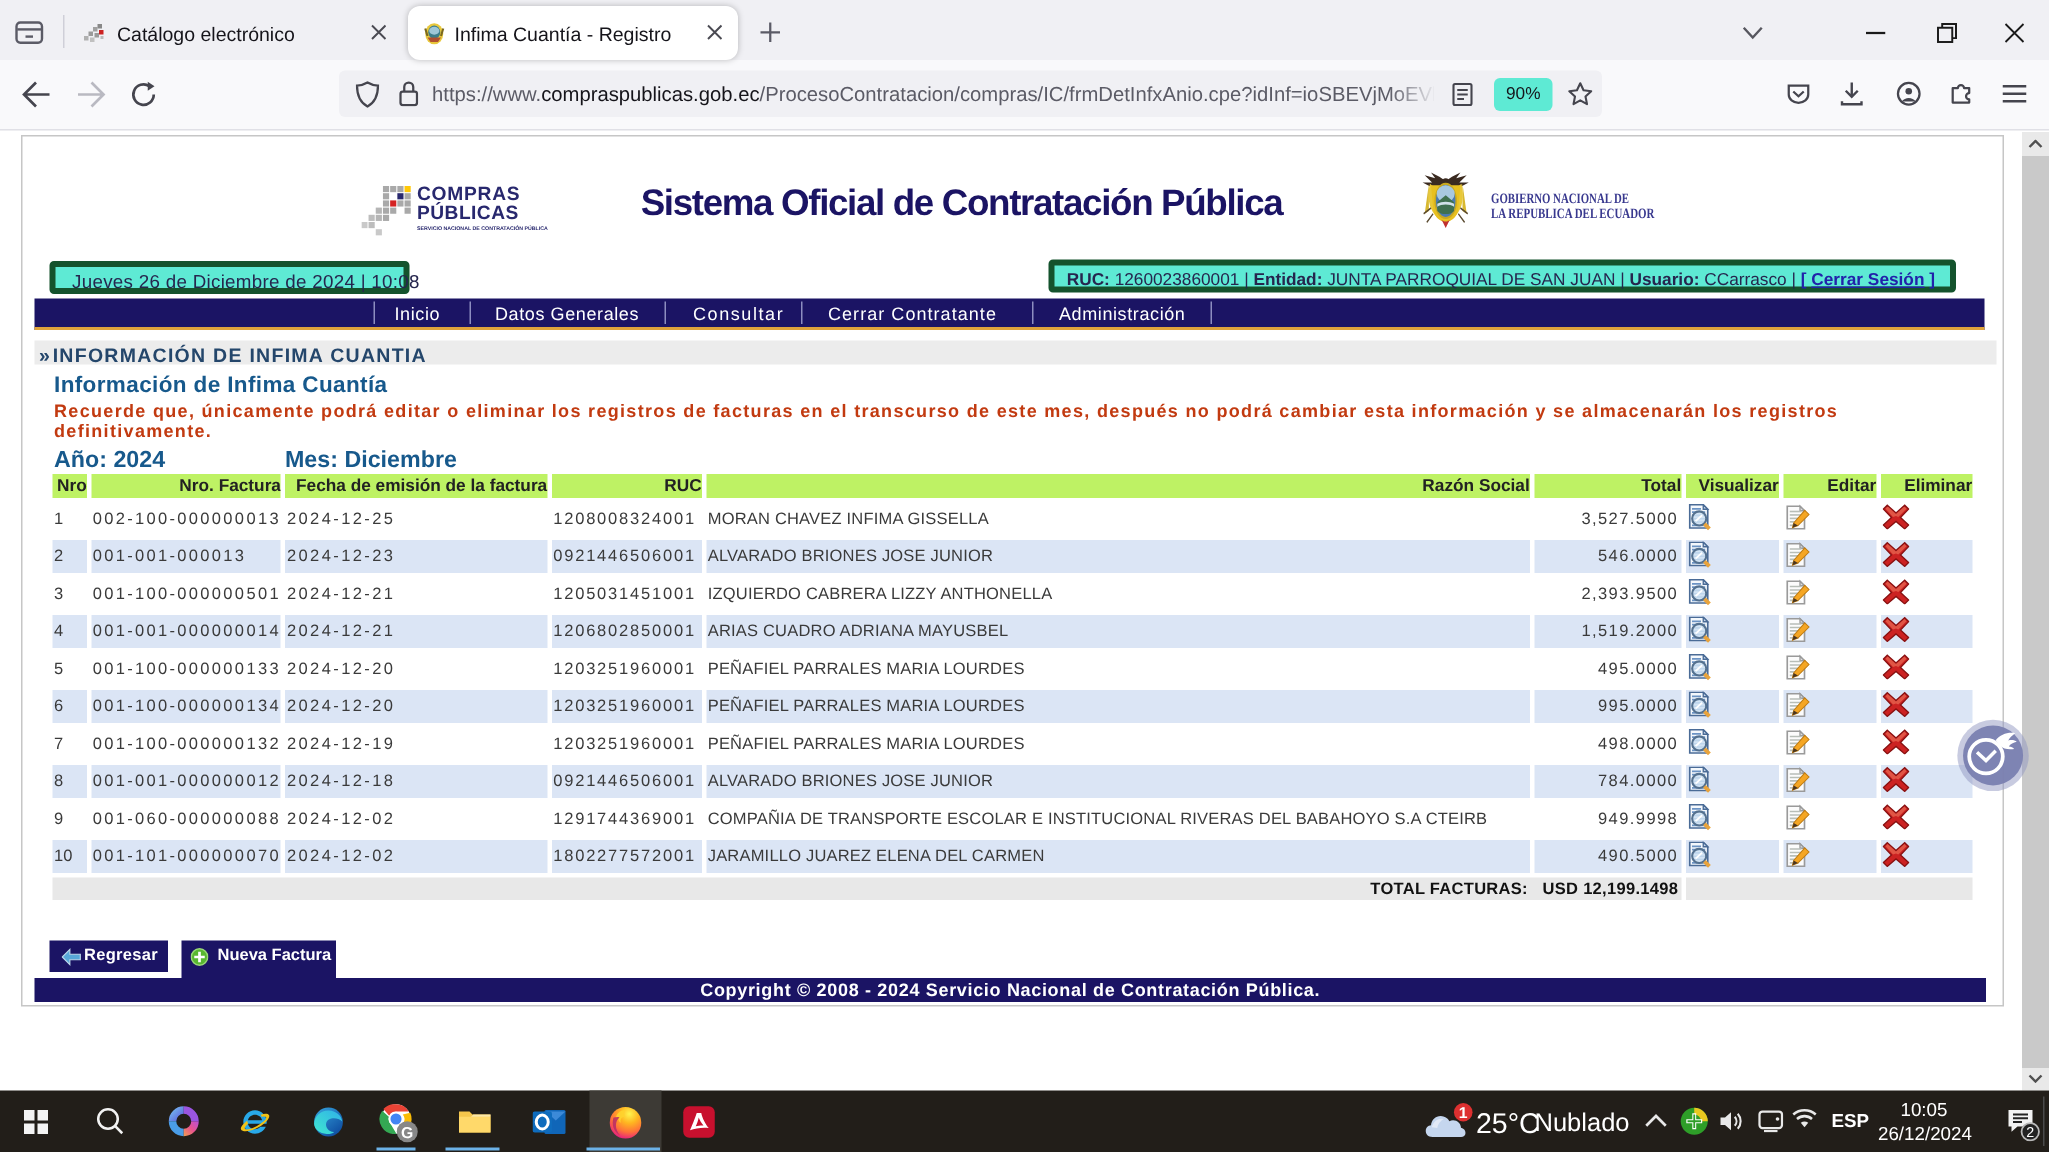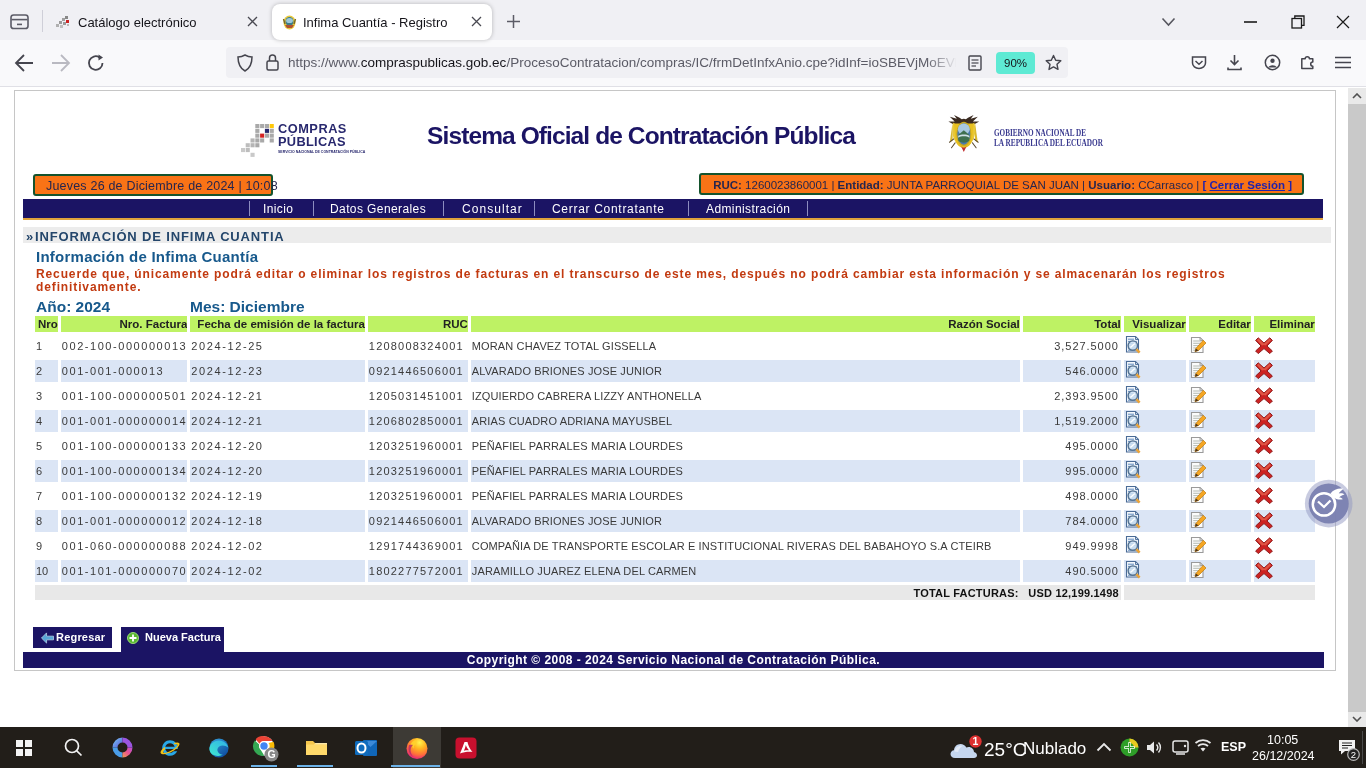--- a/index.html
+++ b/index.html
@@ -8,21 +8,21 @@
 #tabbar{position:absolute;left:0;top:0;width:1366px;height:40px;background:#f0f0f4}
 #toolbar{position:absolute;left:0;top:40px;width:1366px;height:47px;background:#f9f9fb;border-bottom:1px solid #e0e0e6}
 .tab2{position:absolute;left:272px;top:4px;width:220px;height:36px;background:#fff;border-radius:8px;box-shadow:0 0 4px rgba(0,0,0,.25)}
 .tabtxt{font-size:13px;color:#15141a;white-space:nowrap}
 .urlfield{position:absolute;left:226px;top:47px;width:842px;height:31px;background:#f0f0f4;border-radius:4px}
 .zoombox{position:absolute;left:996px;top:52px;width:39px;height:22px;background:#5eead4;border-radius:4px;font-size:11.5px;color:#15141a;text-align:center;line-height:22px}
 
 #page{position:absolute;left:0;top:88px;width:1348px;height:639px;background:#fff}
 .cborder{position:absolute;background:#c6c6c6}
 #title{position:absolute;left:0;top:122px;width:1282px;text-align:center;font-size:24.5px;font-weight:bold;color:#1b1464;letter-spacing:-0.9px}
-.datebox{position:absolute;background:#f97316;border:2px solid #14532d;border-radius:3px;font-size:12.5px;color:#26264e;white-space:nowrap}
+.datebox{position:absolute;background:#5eead4;border:4px solid #14532d;border-radius:3px;font-size:12.5px;color:#26264e;white-space:nowrap}
 #menubar{position:absolute;left:23px;top:199px;width:1300px;height:20.5px;background:#1b1464;border-bottom:2.5px solid #dfa33c}
 .mitem{position:absolute;top:202px;font-size:12px;color:#fff;letter-spacing:.4px;white-space:nowrap}
 .msep{position:absolute;top:201px;width:1px;height:15px;background:#8d8dc0}
 #strip{position:absolute;left:23px;top:227px;width:1308px;height:16px;background:#ececec}
 .h1{position:absolute;left:26px;top:229px;font-size:13px;font-weight:bold;color:#24466b;letter-spacing:.85px}
 .h2{position:absolute;left:36px;top:248px;font-size:15px;font-weight:bold;color:#17598c;letter-spacing:.25px}
 .red{position:absolute;left:36px;top:268px;font-size:12px;font-weight:bold;color:#c23a10;line-height:13px;letter-spacing:.88px}
 .anio{position:absolute;top:298px;font-size:15.5px;font-weight:bold;color:#17598c}
 
 #tbl{position:absolute;left:32px;top:313px;border-collapse:separate;border-spacing:3px;table-layout:fixed}
@@ -279,21 +279,21 @@
         <th>Total</th>
         <th>Visualizar</th>
         <th>Editar</th>
         <th>Eliminar</th>
       </tr>
 <tr>
         <td>1</td>
         <td class="f1">002-100-000000013</td>
         <td class="f2">2024-12-25</td>
         <td class="f3">1208008324001</td>
-        <td class="nm">MORAN CHAVEZ TOTAL GISSELLA</td>
+        <td class="nm">MORAN CHAVEZ INFIMA GISSELLA</td>
         <td class="rt">3,527.5000</td>
         <td class="ic"><svg width="18" height="18" viewBox="0 0 18 18">
             <use href="#ic-view"></use>
           </svg></td>
         <td class="ic"><svg width="18" height="18" viewBox="0 0 18 18">
             <use href="#ic-edit"></use>
           </svg></td>
         <td class="ic"><svg width="18" height="17" viewBox="0 0 18 17">
             <use href="#ic-del"></use>
           </svg></td>

